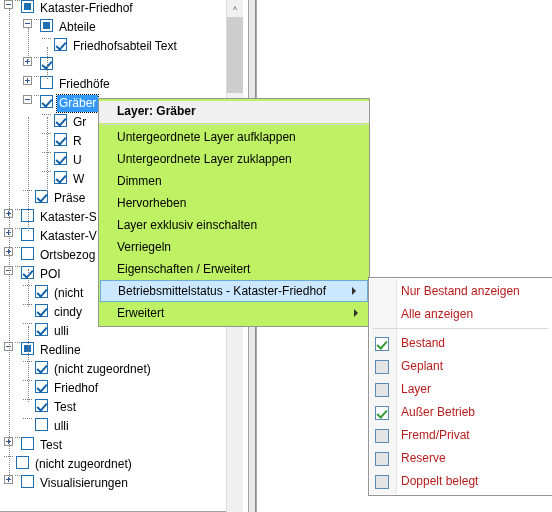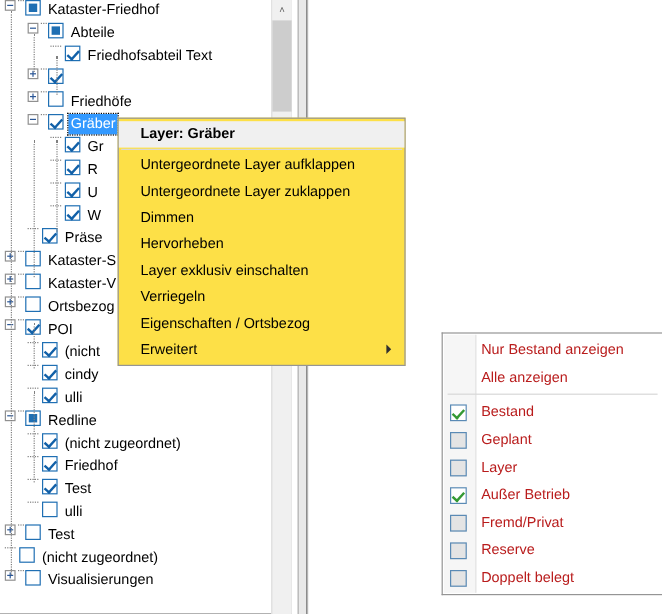--- a/index.html
+++ b/index.html
@@ -142,22 +142,22 @@
     background: #cdcdcd;
   }
 
   
   .vstrip { position: absolute; top: 0; height: 512px; }
 
   
   #context-menu {
     position: absolute;
     left: 98px; top: 98px;
-    width: 240px;
-    background: #fde047;
+    width: 272px;
+    background: #bef264;
     border: 1px solid #959595;
     box-sizing: border-box;
     padding: 2px 0 2px 0;
     font-size: 12px;
   }
   .menu-header {
     padding: 3px 0 5px 18px;
     font-weight: bold;
     color: #000;
     font-size: 12px;
@@ -465,21 +465,22 @@
 <div id="context-menu">
   <div class="menu-header">Layer: Gräber</div>
   <div class="menu-sep"></div>
   <div id="context-menu-items">
       <div class="menu-item"><span>Untergeordnete Layer aufklappen</span></div>
       <div class="menu-item"><span>Untergeordnete Layer zuklappen</span></div>
       <div class="menu-item"><span>Dimmen</span></div>
       <div class="menu-item"><span>Hervorheben</span></div>
       <div class="menu-item"><span>Layer exklusiv einschalten</span></div>
       <div class="menu-item"><span>Verriegeln</span></div>
-      <div class="menu-item"><span>Eigenschaften / Ortsbezog</span></div>
+      <div class="menu-item"><span>Eigenschaften / Erweitert</span></div>
+      <div class="menu-item highlight"><span>Betriebsmittelstatus - Kataster-Friedhof</span><span class="menu-arrow"></span></div>
       <div class="menu-item"><span>Erweitert</span><span class="menu-arrow"></span></div>
     </div>
 </div>
 
 <div id="submenu">
   <div id="submenu-gutter"></div>
   <div id="submenu-actions">
       <div class="sub-item"><span>Nur Bestand anzeigen</span></div>
       <div class="sub-item"><span>Alle anzeigen</span></div>
     </div>

